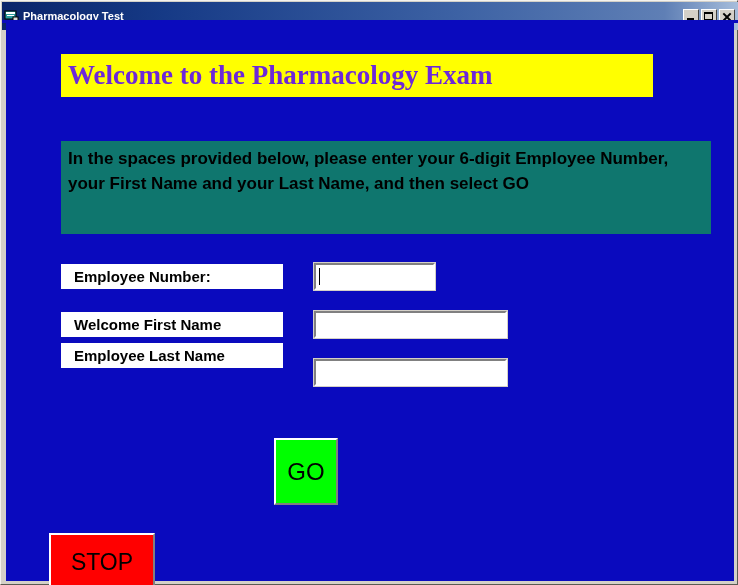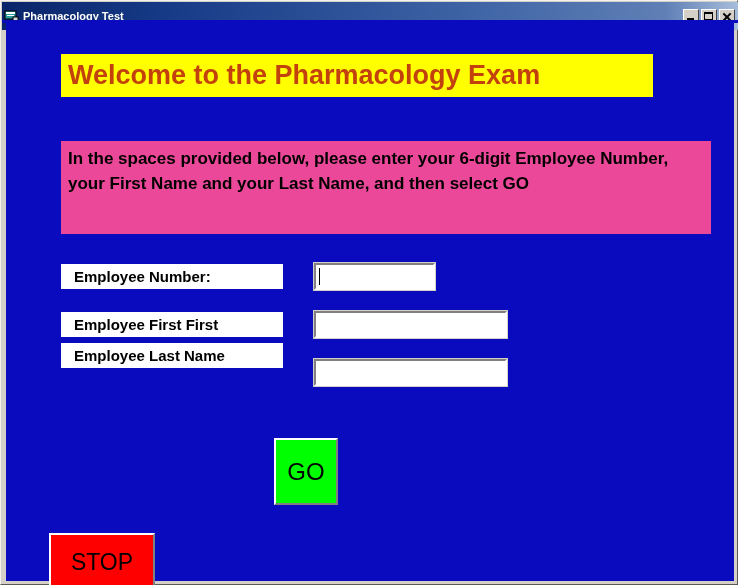--- a/index.html
+++ b/index.html
@@ -133,37 +133,37 @@
     left: 55px;
     top: 31px;
     width: 592px;
     height: 43px;
     background: #ffff00;
     display: flex;
     align-items: center;
     box-sizing: border-box;
   }
   .banner-text {
-    color: #c2410c;
+    color: #6d28d9;
     font-size: 27px;
     font-weight: bold;
-    font-family: Liberation Sans, sans-serif;
+    font-family: Liberation Serif, serif;
     padding-left: 7px;
     line-height: 1;
     white-space: nowrap;
   }
 
   
   .instructions {
     position: absolute;
     left: 55px;
     top: 118px;
     width: 650px;
     height: 93px;
-    background: #ec4899;
+    background: #0f766e;
     box-sizing: border-box;
     padding: 6px 8px 0 7px;
   }
   .instructions-text {
     color: #000000;
     font-size: 17px;
     font-weight: bold;
     font-family: "Liberation Sans", sans-serif;
     line-height: 1.45;
     white-space: pre-line;
@@ -297,21 +297,21 @@
     </div>
 
     <div class="label-box lb1">
       <span>Employee Number:</span>
     </div>
     <div class="textbox tb1">
       <span class="caret"></span>
     </div>
 
     <div class="label-box lb2">
-      <span>Employee First First</span>
+      <span>Welcome First Name</span>
     </div>
     <div class="textbox tb2"></div>
 
     <div class="label-box lb3">
       <span>Employee Last Name</span>
     </div>
     <div class="textbox tb3"></div>
 
     <button class="btn btn-go">GO</button>
     <button class="btn btn-stop">STOP</button>

